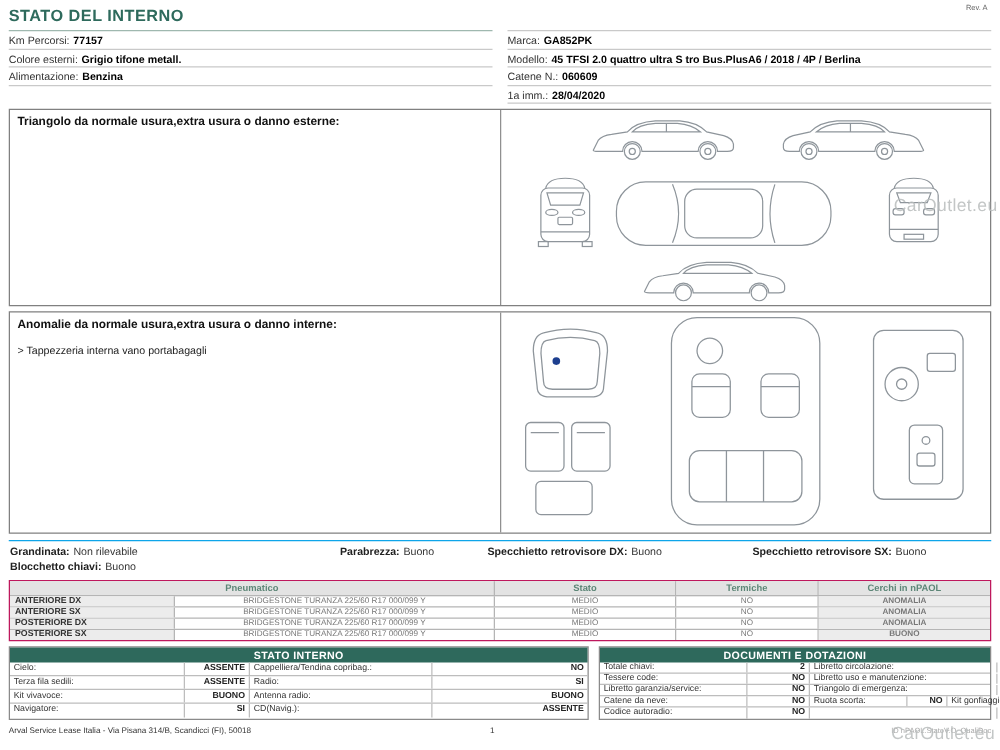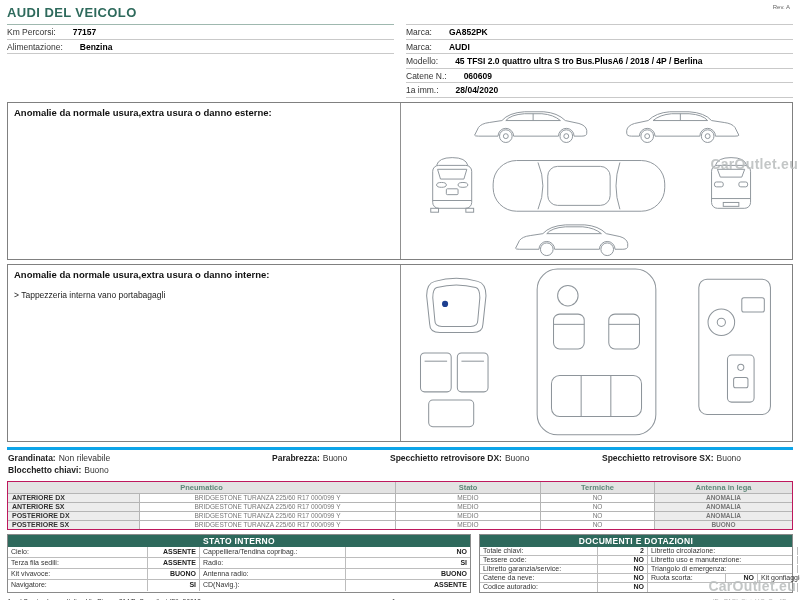--- a/index.html
+++ b/index.html
@@ -7,29 +7,29 @@
   body{font-family:"Liberation Sans","DejaVu Sans",sans-serif;background:#fff;color:#1c1c1c;position:relative;overflow:hidden}
   .page{position:absolute;inset:0;padding:5px 7px 0}
   .rev{position:absolute;top:4px;right:10px;font-size:6px;color:#666}
   .top{display:flex;gap:12px}
   .top-col{flex:1;min-width:0}
   .doc-title{font-size:13px;font-weight:bold;color:#2e6a5c;letter-spacing:.4px;height:20px;border-bottom:1px solid #9fb8af}
   .top-spacer{height:20px;border-bottom:1px solid #c9c9c9}
   .info-row{min-height:13px;line-height:12.5px;border-bottom:1px solid #c9c9c9;font-size:8.5px;padding-top:1px}
   .top-col.right .info-row{padding-right:48px}
   .lbl{color:#333}
-  .val{font-weight:bold;color:#000;margin-left:17px}
+  .val{font-weight:bold;color:#000;margin-left:3px}
   .panel{border:1px solid #808080;display:flex;margin-top:4px}
   .panel-1{height:158px}
   .panel-2{height:178px}
   .panel-label{width:392px;padding:4px 6px;font-size:9.5px;font-weight:bold;color:#111}
   .panel-note{font-weight:normal;font-size:8.5px;color:#222;margin-top:10px;width:175px;line-height:11px}
   .panel-canvas{flex:1;border-left:1px solid #909090;display:flex;align-items:center;justify-content:center;min-width:0}
   .panel-canvas svg{width:100%;height:100%}
-  .cond{margin-top:5px;border-top:3px solid #0ea5e9;padding:3px 1px 2px;font-size:8.5px}
+  .cond{margin-top:5px;border-top:1px solid #0ea5e9;padding:3px 1px 2px;font-size:8.5px}
   .cond-grid{display:grid;grid-template-columns:264px 118px 212px 1fr}
   .cond .lbl{font-weight:bold;color:#222}
   .cond .val{font-weight:normal;color:#333;margin-left:3px}
   .cond-row2{margin-top:2px}
   .tyre-table{margin-top:4px;border:1px solid #be185d;font-size:6.5px;color:#777}
   .t-row{display:grid;grid-template-columns:132px 256px 145px 114px 1fr;border-bottom:1px solid #b5b5b5}
   .t-row:last-child{border-bottom:none}
   .t-row>div{border-right:1px solid #b5b5b5;padding:1px 4px 0;height:8px;line-height:6.5px;overflow:hidden;white-space:nowrap}
   .t-row>div:last-child{border-right:none}
   .t-head{background:#e3e3e3}
@@ -48,67 +48,67 @@
   .b-row>div{border-right:1px solid #bdbdbd;padding:0 3px;overflow:hidden;white-space:nowrap}
   .b-row>div:last-child{border-right:none}
   .si-row{grid-template-columns:140px 52px 146px 1fr;height:11px;line-height:10.5px}
   .doc-row{grid-template-columns:118px 50px 150px 1fr;height:9px;line-height:8.5px}
   .doc-row6{grid-template-columns:118px 50px 78px 32px 76px 1fr;height:9px;line-height:8.5px}
   .bval{text-align:right;font-weight:bold;color:#222}
   .footer{display:flex;align-items:center;margin-top:5px;font-size:6.5px;color:#333;position:relative}
   .f-left{flex:1}
   .f-page{position:absolute;left:385px}
   .f-right{color:#a9a9a9;font-size:6px}
-  .watermark{position:absolute;color:#b9bdbd;font-size:14px;font-weight:bold;opacity:.85;z-index:5;letter-spacing:.3px;pointer-events:none}
+  .watermark{position:absolute;color:#b9bdbd;font-size:14px;font-weight:normal;opacity:.85;z-index:5;letter-spacing:.3px;pointer-events:none}
   .wm-mid{top:156px;right:2px}
   .wm-bottom{bottom:6px;right:4px}
   .diag{stroke:#8e959b;fill:none;stroke-width:1}
 </style>
 </head>
 <body>
 
 <div class="page">
 
   <div class="watermark wm-mid">CarOutlet.eu</div>
   <div class="watermark wm-bottom">CarOutlet.eu</div>
 
   <div class="rev">Rev. A</div>
 
   <div class="top">
     <div class="top-col left">
-      <div class="doc-title">AUDI DEL VEICOLO</div>
+      <div class="doc-title">STATO DEL INTERNO</div>
       <div class="info-row">
         <span class="lbl">Km Percorsi:</span><span class="val">77157</span>
+      </div>
+      <div class="info-row">
+        <span class="lbl">Colore esterni:</span><span class="val">Grigio tifone metall.</span>
       </div>
       <div class="info-row">
         <span class="lbl">Alimentazione:</span><span class="val">Benzina</span>
       </div>
     </div>
     <div class="top-col right">
       <div class="top-spacer"></div>
       <div class="info-row">
         <span class="lbl">Marca:</span><span class="val">GA852PK</span>
       </div>
       <div class="info-row">
-        <span class="lbl">Marca:</span><span class="val">AUDI</span>
-      </div>
-      <div class="info-row">
         <span class="lbl">Modello:</span><span class="val">45 TFSI 2.0 quattro ultra S tro Bus.PlusA6 / 2018 / 4P / Berlina</span>
       </div>
       <div class="info-row">
         <span class="lbl">Catene N.:</span><span class="val">060609</span>
       </div>
       <div class="info-row">
         <span class="lbl">1a imm.:</span><span class="val">28/04/2020</span>
       </div>
     </div>
   </div>
 
   <div class="panel panel-1">
-    <div class="panel-label">Anomalie da normale usura,extra usura o danno esterne:</div>
+    <div class="panel-label">Triangolo da normale usura,extra usura o danno esterne:</div>
     <div class="panel-canvas">
       <svg viewBox="0 0 372 160" preserveAspectRatio="xMidYMid meet">
         <g class="diag">
           <g transform="translate(58,6)">
             <path d="M3,27 L7,19 Q10,15 18,14 L31,12 Q38,4 54,3 L74,3 Q88,4 96,12 L110,15 Q117,17 118,22 L118,25 Q118,28 113,28 L105,28 A8,8 0 0 0 89,28 L43,28 A8,8 0 0 0 27,28 L7,28 Q3,28 3,27 Z"></path>
             <path d="M35,12 Q40,6 54,5 L72,5 Q84,6 91,12 Z"></path>
             <line x1="63" y1="5" x2="63" y2="12"></line>
             <circle cx="35" cy="28" r="6.5"></circle>
               <circle cx="35" cy="28" r="2.5"></circle>
             <circle cx="97" cy="28" r="6.5"></circle>
@@ -223,21 +223,21 @@
     <div class="cond-row2">
       <span class="lbl">Blocchetto chiavi:</span><span class="val">Buono</span>
     </div>
   </div>
 
   <div class="tyre-table">
     <div class="t-row t-head">
       <div class="span2">Pneumatico</div>
       <div>Stato</div>
       <div>Termiche</div>
-      <div>Antenna in lega</div>
+      <div>Cerchi in nPAOL</div>
     </div>
     <div class="t-row">
       <div class="t-pos">ANTERIORE DX</div>
       <div class="t-spec">BRIDGESTONE TURANZA 225/60 R17 000/099 Y</div>
       <div class="t-stato">MEDIO</div>
       <div class="t-term">NO</div>
       <div class="t-cerchi">ANOMALIA</div>
     </div>
     <div class="t-row">
       <div class="t-pos">ANTERIORE SX</div>

